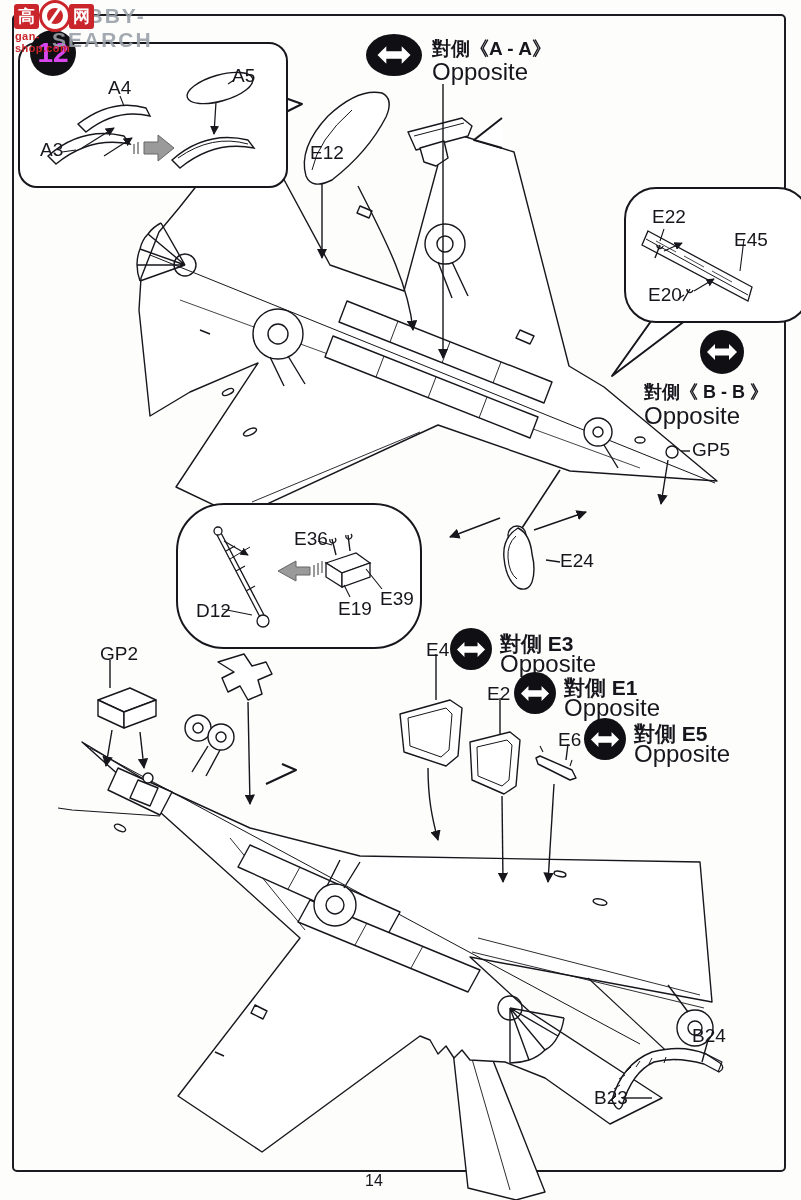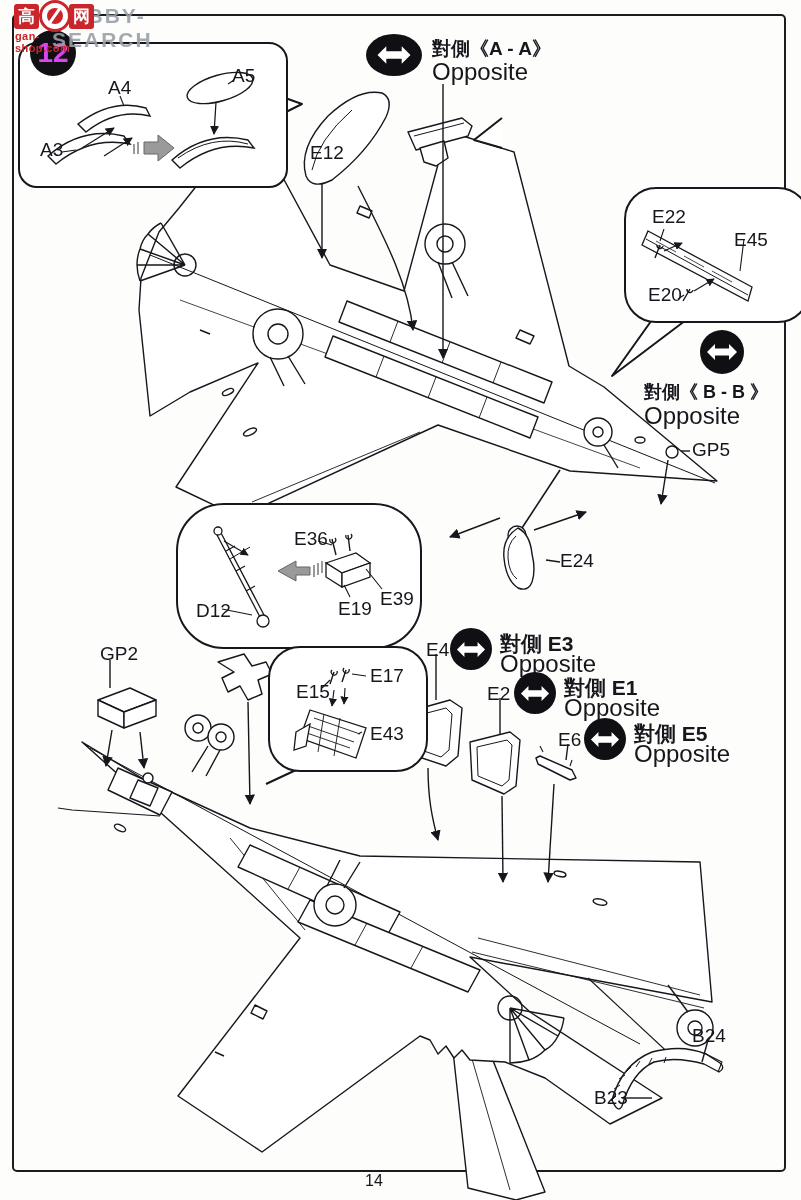--- a/index.html
+++ b/index.html
@@ -282,36 +282,20 @@
       <polygon points="118,56 118,62 132,62 132,70 118,70 118,76 100,66" fill="#9a9a9a" stroke="#666" stroke-width="1"></polygon>
       <path d="M136,60 v12 M140,58 v12 M144,56 v12" stroke="#9a9a9a" stroke-width="2"></path>
       <path d="M140,36 L154,40 M172,92 L166,80 M204,84 L188,64 M44,104 L74,110" stroke-width="1.1"></path>
     </svg>
     <div class="blbl" style="left:18px;top:96px;">D12</div>
     <div class="blbl" style="left:116px;top:24px;">E36</div>
     <div class="blbl" style="left:160px;top:94px;">E19</div>
     <div class="blbl" style="left:202px;top:84px;">E39</div>
   </div>
 
-  <div class="box" style="left:268px;top:646px;width:156px;height:122px;border-radius:32px;">
-    <svg width="156" height="122" viewBox="0 0 156 122" stroke="#16161c" stroke-width="1.3" fill="none">
-      <path d="M60,36 l4,-12 M72,34 l4,-12" stroke-width="1.4"></path>
-      <path d="M62,22 a3,3 0 1 0 5,1 M74,20 a3,3 0 1 0 5,1" stroke-width="1.2"></path>
-      <path d="M64,42 L62,58" marker-end="url(#ah)" stroke-width="1.1"></path>
-      <path d="M75,40 L74,56" marker-end="url(#ah)" stroke-width="1.1"></path>
-      <path fill="#fff" d="M40,62 L96,80 L86,110 L30,90 Z"></path>
-      <path d="M44,70 L90,86 M38,78 L84,94 M34,84 L80,100" stroke-width=".9"></path>
-      <path d="M54,66 L48,104 M70,70 L64,108" stroke-width=".9"></path>
-      <path fill="#fff" d="M26,84 L40,76 L36,98 L24,102 Z"></path>
-      <path d="M52,40 L60,32 M96,28 L82,26 M92,84 L88,86" stroke-width="1.1"></path>
-    </svg>
-    <div class="blbl" style="left:26px;top:34px;">E15</div>
-    <div class="blbl" style="left:100px;top:18px;">E17</div>
-    <div class="blbl" style="left:100px;top:76px;">E43</div>
-  </div>
 
   <div class="plbl" style="left:100px;top:644px;">GP2</div>
 
   <div class="plbl" style="left:426px;top:640px;">E4</div>
   <div class="opp" style="left:450px;top:628px;width:42px;height:42px;">
     <svg width="30" height="19" viewBox="-16 -10 32 20">
       <path d="M-15,0 L-7,-8 L-7,-3.5 L7,-3.5 L7,-8 L15,0 L7,8 L7,3.5 L-7,3.5 L-7,8 Z" fill="#fff"></path>
     </svg>
   </div>
   <div class="cn" style="left:500px;top:630px;">對側 E3</div>

